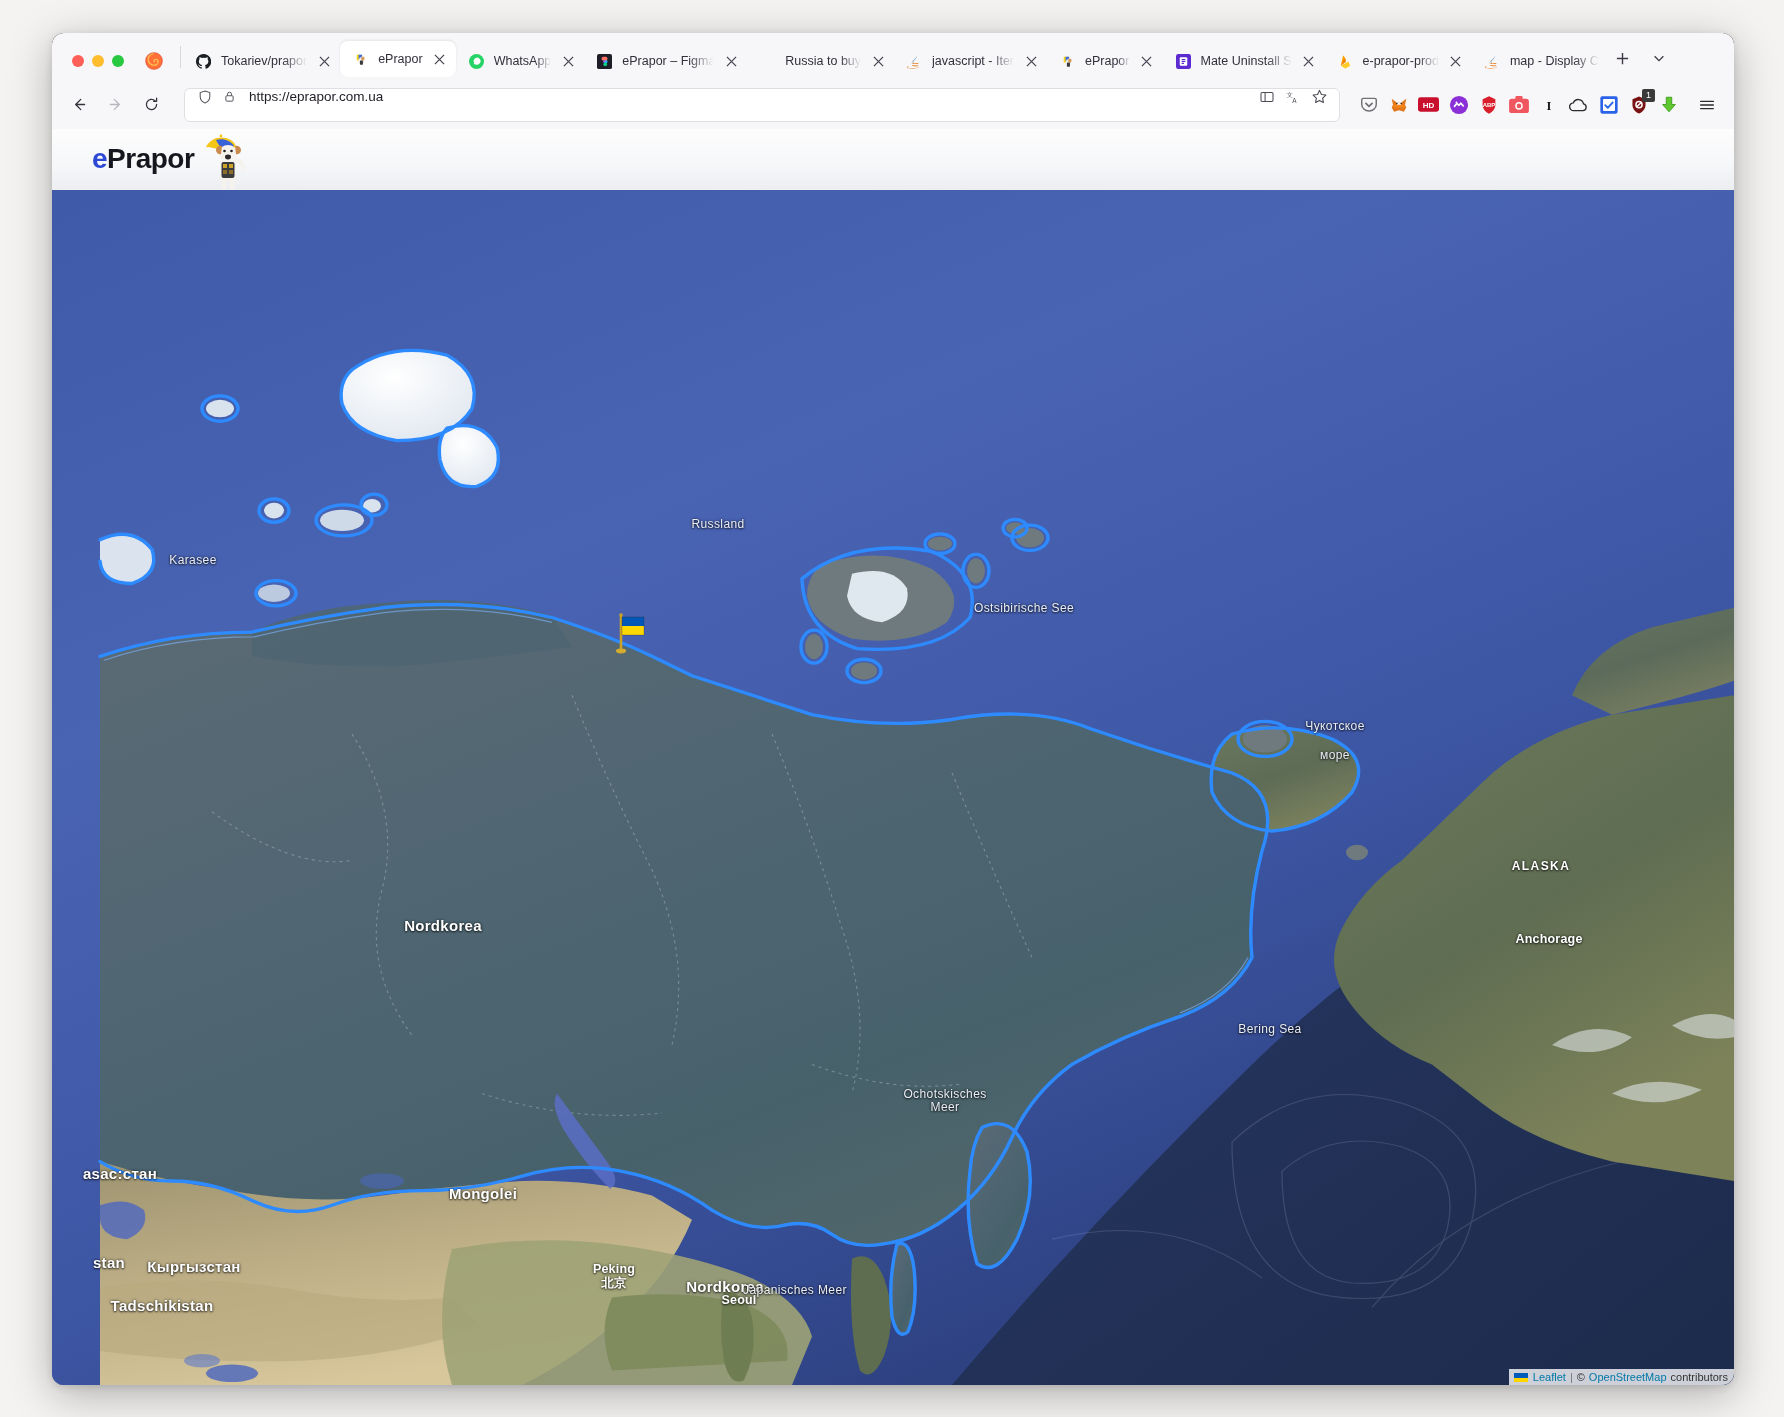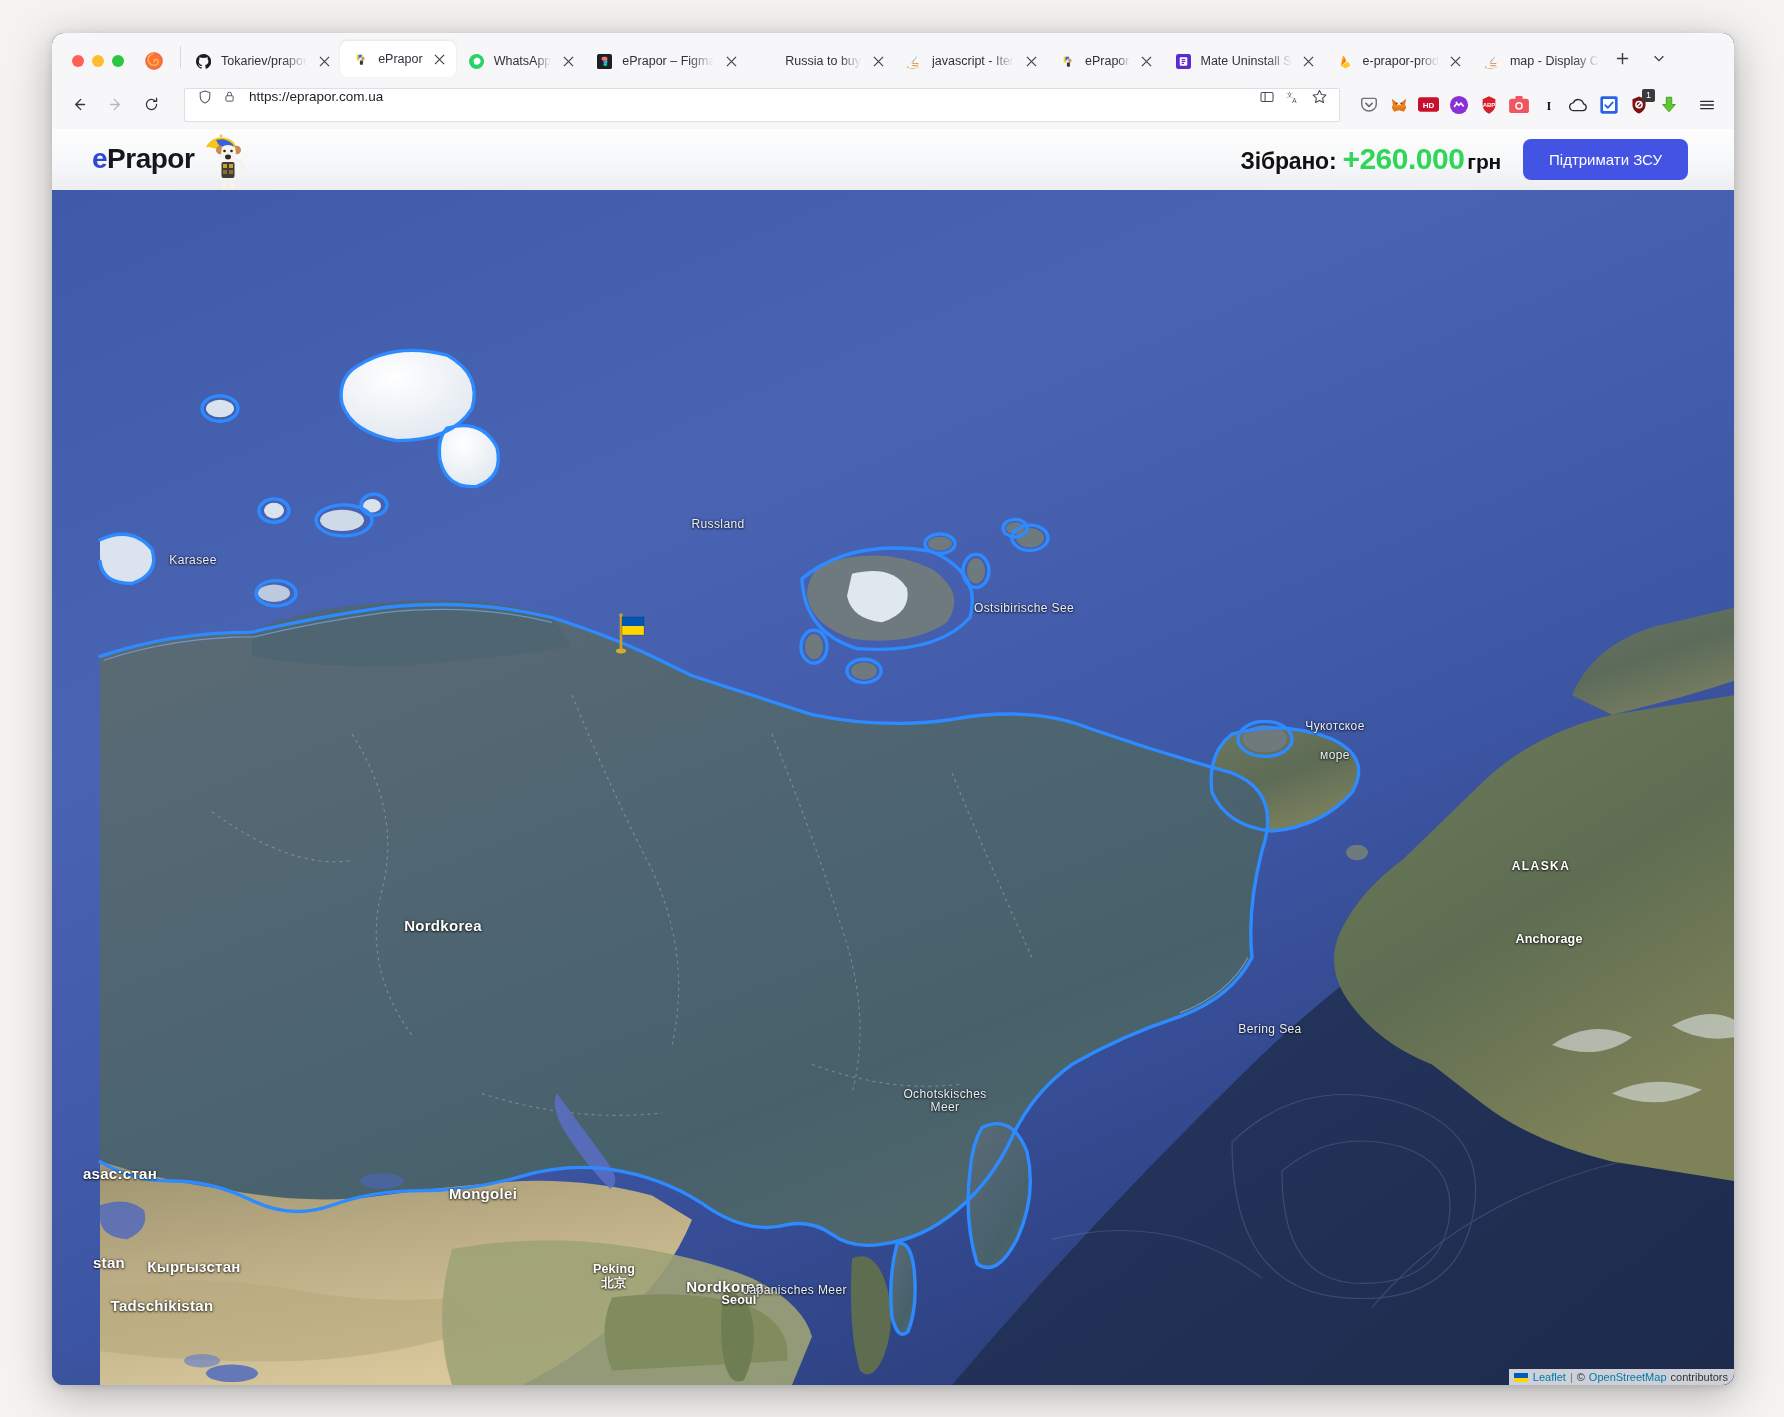--- a/index.html
+++ b/index.html
@@ -142,21 +142,21 @@
     flex: 0 0 auto;
     margin-right: 2px;
   }
   .nav-btn.disabled { color: #b9b6bf; }
 
   #url-bar {
     flex: 1 1 auto;
     height: 34px;
     background: #ffffff;
     border: 1px solid #e0dee3;
-    border-radius: 1px;
+    border-radius: 6px;
     margin: 0 10px 0 14px;
     display: flex;
     align-items: center;
     padding: 0 8px 16px 10px;
     min-width: 0;
   }
   .url-icon {
     width: 20px; height: 20px;
     display: flex; align-items: center; justify-content: center;
     color: #55525c;
@@ -706,26 +706,20 @@
               <rect x="39" y="41" width="4" height="4" fill="#8a6e2a"></rect>
 
               <path d="M46 31c5 1 8 5 7 9" stroke="#f6f2ee" stroke-width="4" fill="none" stroke-linecap="round"></path>
 
               <rect x="32" y="51" width="4.5" height="9" rx="2" fill="#f6f2ee"></rect>
               <rect x="40" y="51" width="4.5" height="9" rx="2" fill="#f6f2ee"></rect>
             </svg>
           </span>
         </div>
 
-        <div id="header-right">
-          <div id="collected">
-            <span>Зібрано:</span><span class="amount">+260.000</span><span class="cur">грн</span>
-          </div>
-          <button id="support-btn">Підтримати ЗСУ</button>
-        </div>
       </div>
 
       <div id="map">
 
         <svg id="map-canvas" viewBox="0 0 1682 1230" preserveAspectRatio="none">
           <defs>
             <linearGradient id="oceanGrad" x1="0" y1="0" x2="0.6" y2="1">
               <stop offset="0%" stop-color="#3e5aa8"></stop>
               <stop offset="35%" stop-color="#4a64b4"></stop>
               <stop offset="70%" stop-color="#3d56a4"></stop>

